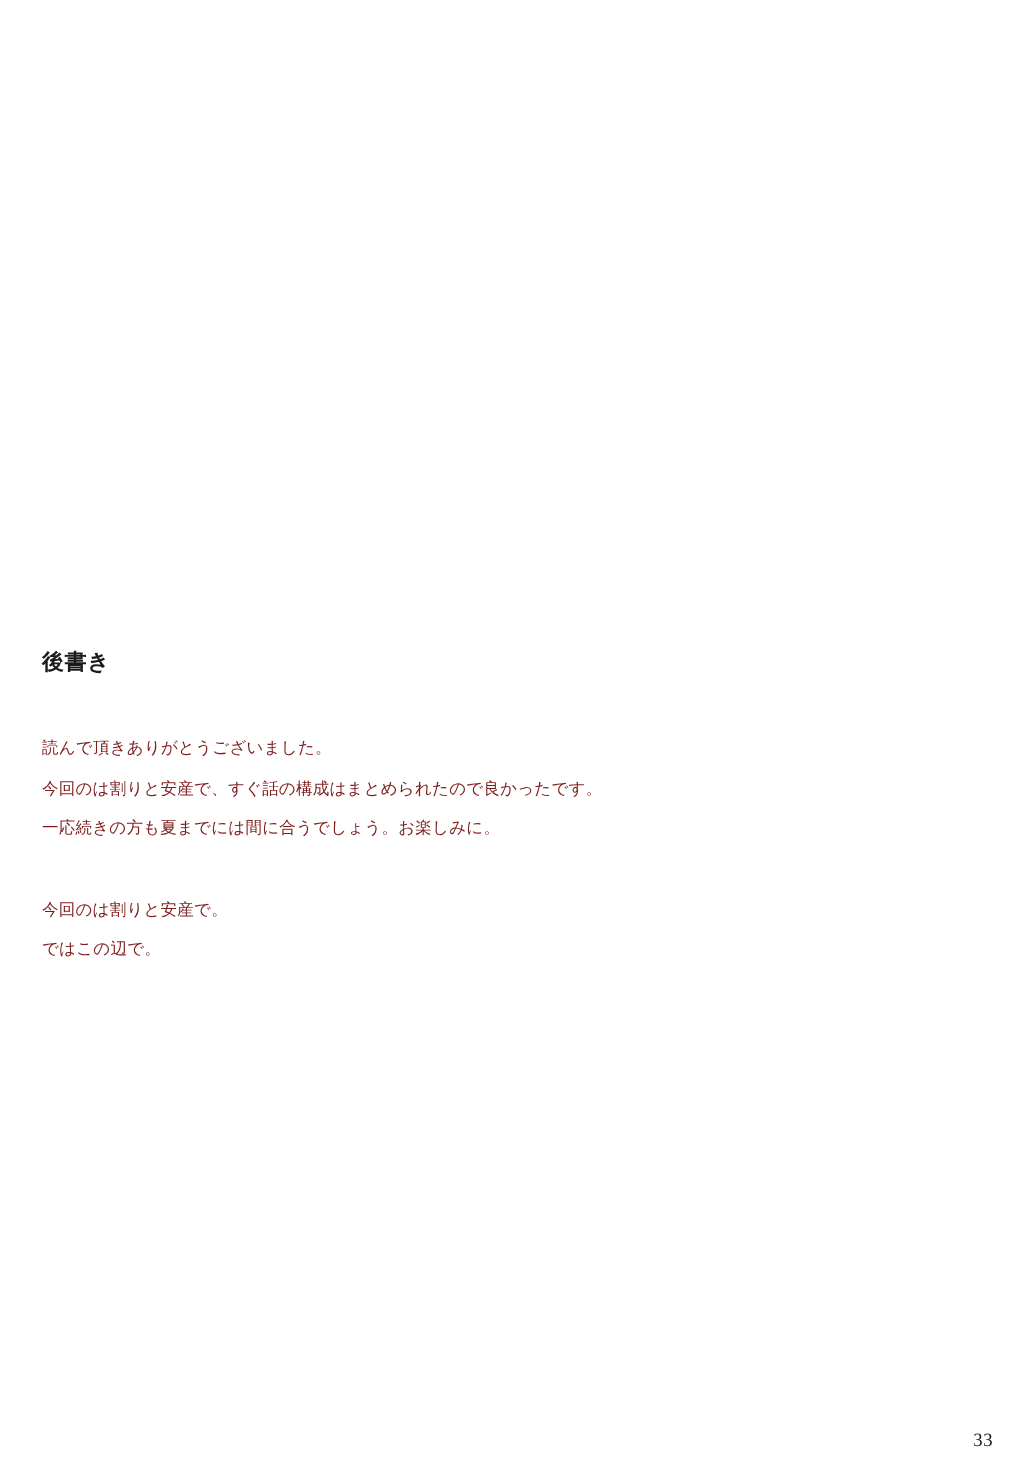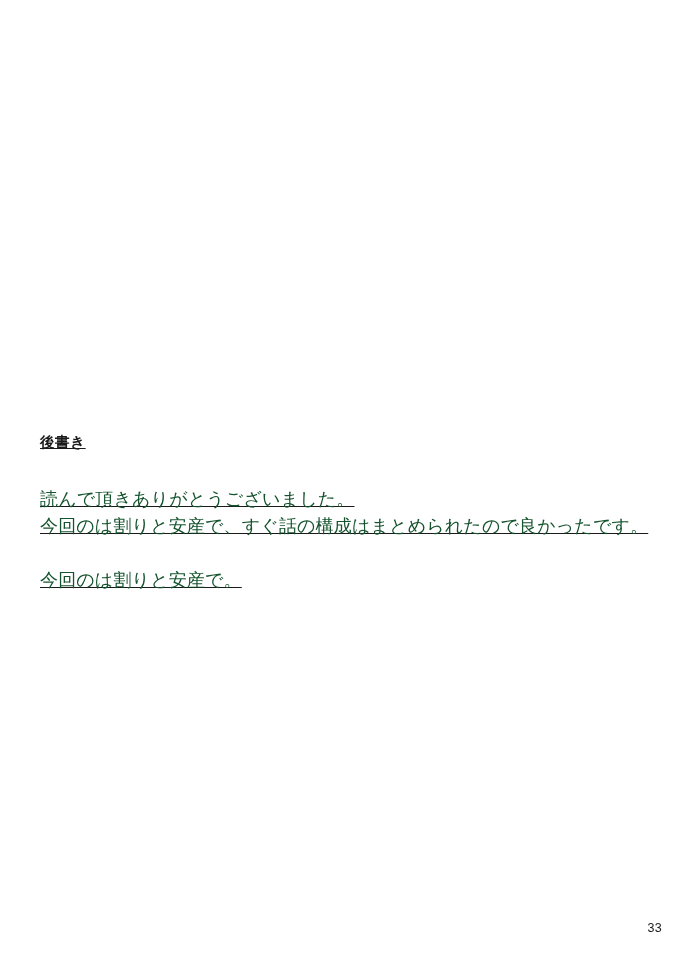--- a/index.html
+++ b/index.html
@@ -16,73 +16,74 @@
     overflow: hidden;
   }
   .page {
     position: relative;
     width: 688px;
     height: 971px;
     box-sizing: border-box;
   }
   .afterword {
     position: absolute;
-    left: 40px;
+    left: 28px;
     top: 432px;
     width: 560px;
-    text-decoration: underline;
   }
   .afterword-heading {
     font-size: 14.5px;
     font-weight: 700;
     letter-spacing: 0.6px;
     color: #1b1b1b;
     margin: 0 0 34px 0;
     line-height: 1.4;
   }
   .para {
     margin: 0 0 28px 0;
   }
   .para:last-child {
     margin-bottom: 0;
   }
   .line {
-    font-size: 18px;
+    font-size: 11px;
     line-height: 26.5px;
     letter-spacing: 0.15px;
-    color: #14532d;
+    color: #7f1d1d;
     white-space: pre;
   }
   .page-number {
     position: absolute;
     right: 26px;
-    bottom: 36px;
+    bottom: 3px;
     font-size: 12.5px;
     color: #1b1b1b;
-    font-family: Liberation Sans, sans-serif;
+    font-family: Liberation Serif, serif;
     letter-spacing: 0.3px;
     margin-left: 36px;
   }
 </style>
 </head>
 <body>
 
 <div class="page">
 
   <div class="afterword">
 
     <h1 class="afterword-heading">後書き</h1>
 
     <div class="para">
       <div class="line">読んで頂きありがとうございました。</div>
       <div class="line">今回のは割りと安産で、すぐ話の構成はまとめられたので良かったです。</div>
+      <div class="line">一応続きの方も夏までには間に合うでしょう。お楽しみに。</div>
     </div>
 
 
     <div class="para">
       <div class="line">今回のは割りと安産で。</div>
+      <div class="line">ではこの辺で。</div>
     </div>
 
   </div>
 
   <div class="page-number">33</div>
 
 </div>
 
 </body></html>

